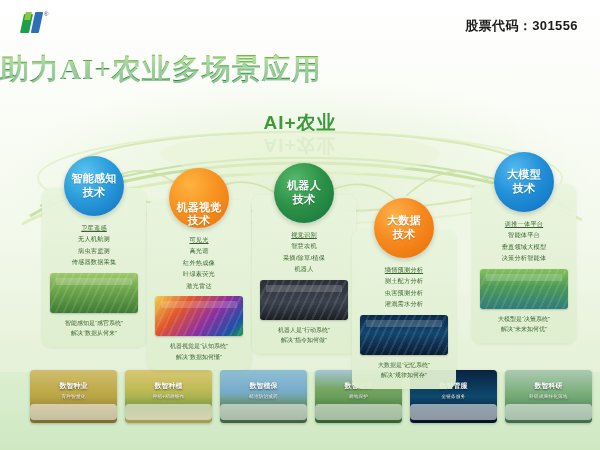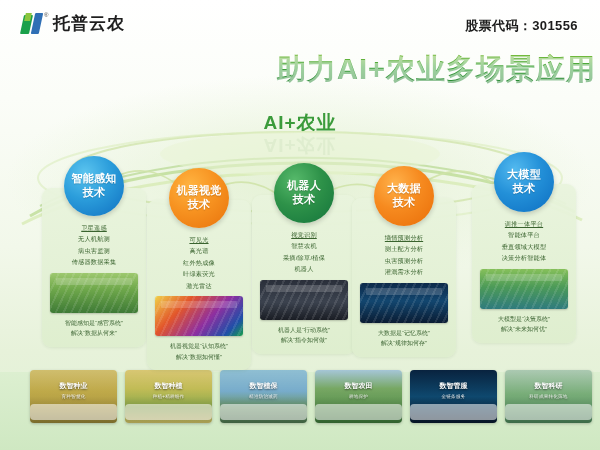--- a/index.html
+++ b/index.html
@@ -24,25 +24,26 @@
   .logo-mark .b2{position:absolute;left:11px;top:0px;width:8px;height:21px;background:#2f6fb5;
       transform:skewX(-12deg);border-radius:1px;}
   .logo-mark .b3{position:absolute;left:3px;top:0px;width:6px;height:8px;background:#8cc63f;
       transform:skewX(-12deg);}
   .logo-reg{position:absolute;left:22px;top:-1px;font-size:6px;color:#444;}
   .logo-text{font-size:17px;font-weight:bold;color:#1e1e1e;letter-spacing:1px;}
   .stock{position:absolute;right:22px;top:17px;font-size:13px;font-weight:bold;color:#1c1c1c;letter-spacing:.4px;}
 
   
   .main-title{
-    position:absolute;top:50px;left:0;right:4px;text-align:right;
+    position:absolute;top:50px;left:0;right:12px;text-align:left;
     font-size:29px;font-weight:bold;letter-spacing:1px;
     background:linear-gradient(180deg,#8dc63f 0%,#3aa03a 45%,#1d7a2e 100%);
     -webkit-background-clip:text;background-clip:text;color:transparent;
     text-shadow:0 1px 0 rgba(255,255,255,.5);
+    font-family:Liberation Serif, serif;
   }
   .sub-title{
     position:absolute;top:110px;left:0;right:0;text-align:center;
     font-size:19px;font-weight:bold;color:#3b9b3b;letter-spacing:1px;
   }
   .sub-title-ghost{
     position:absolute;top:132px;left:0;right:0;text-align:center;
     font-size:19px;font-weight:bold;color:rgba(120,170,110,.22);letter-spacing:1px;
     transform:scaleY(-1);
   }
@@ -59,23 +60,23 @@
   .col-5{left:472px;top:2px;}
 
   .bubble{
     width:60px;height:60px;border-radius:50%;margin:0 auto;
     display:flex;flex-direction:column;align-items:center;justify-content:center;
     color:#fff;font-size:11px;font-weight:bold;line-height:1.25;letter-spacing:.3px;
     position:relative;z-index:4;box-shadow:0 2px 5px rgba(0,0,0,.18);
     text-shadow:0 1px 1px rgba(0,0,0,.18);
   }
   .b-blue{background:radial-gradient(circle at 35% 28%,#5bc4ef 0%,#2b9ddb 45%,#0f6fc0 100%);}
-  .b-orange{background:radial-gradient(circle at 35% 28%,#ffb340 0%,#f79321 45%,#e8720b 100%);}
+  .b-orange{background:radial-gradient(circle at 35% 28%,#ffb340 0%,#f79321 45%,#e8720b 100%);justify-content:flex-end;}
   .b-green{background:radial-gradient(circle at 35% 28%,#56b96a 0%,#2e9249 45%,#14743b 100%);}
-  .b-orange2{background:radial-gradient(circle at 35% 28%,#ffb14a 0%,#f68a1f 45%,#e96d08 100%);}
+  .b-orange2{background:radial-gradient(circle at 35% 28%,#ffb14a 0%,#f68a1f 45%,#e96d08 100%);margin-top:32px;}
   .b-blue2{background:radial-gradient(circle at 35% 28%,#52b9ef 0%,#2390d8 45%,#0d6ec1 100%);}
 
   .panel{
     margin-top:-28px;padding:34px 5px 8px;border-radius:9px;
     background:linear-gradient(180deg,rgba(233,244,221,.95) 0%,rgba(222,238,206,.95) 100%);
     box-shadow:0 1px 3px rgba(90,130,70,.12);
     position:relative;z-index:2;
   }
   .facts{list-style:none;margin:0;padding:0;text-align:center;}
   .facts li{font-size:6.2px;color:#39632e;line-height:1.85;letter-spacing:.2px;white-space:nowrap;}
@@ -125,21 +126,20 @@
 <div id="page">
 
   <div class="header">
     <div class="logo">
       <div class="logo-mark">
         <div class="b1"></div>
           <div class="b2"></div>
           <div class="b3"></div>
         <span class="logo-reg">®</span>
       </div>
-      <span class="logo-text">托普云农</span>
     </div>
     <div class="stock">股票代码：301556</div>
   </div>
 
   <div class="main-title">助力AI+农业多场景应用</div>
   <div class="sub-title">AI+农业</div>
   <div class="sub-title-ghost">AI+农业</div>
 
   <svg class="swoosh" viewBox="0 0 600 110">
     <ellipse cx="300" cy="52" rx="230" ry="40" fill="none" stroke="#cfe3a8" stroke-width="2" opacity=".75"></ellipse>

